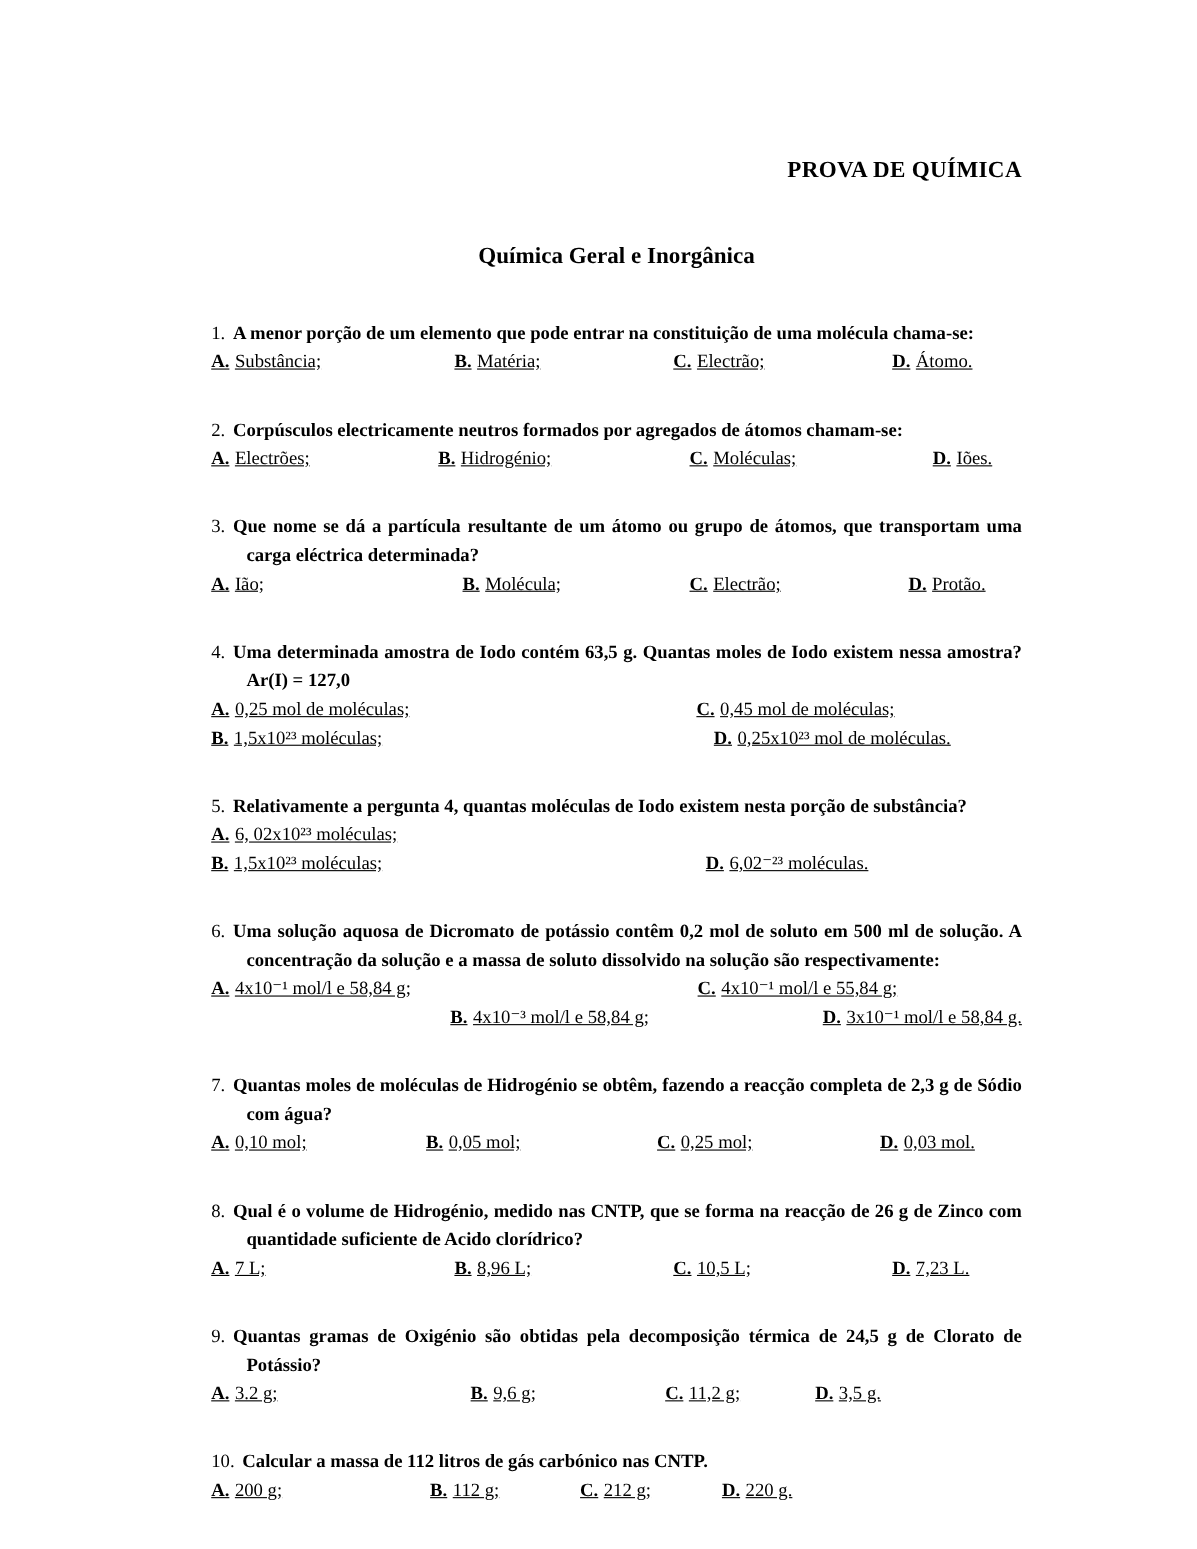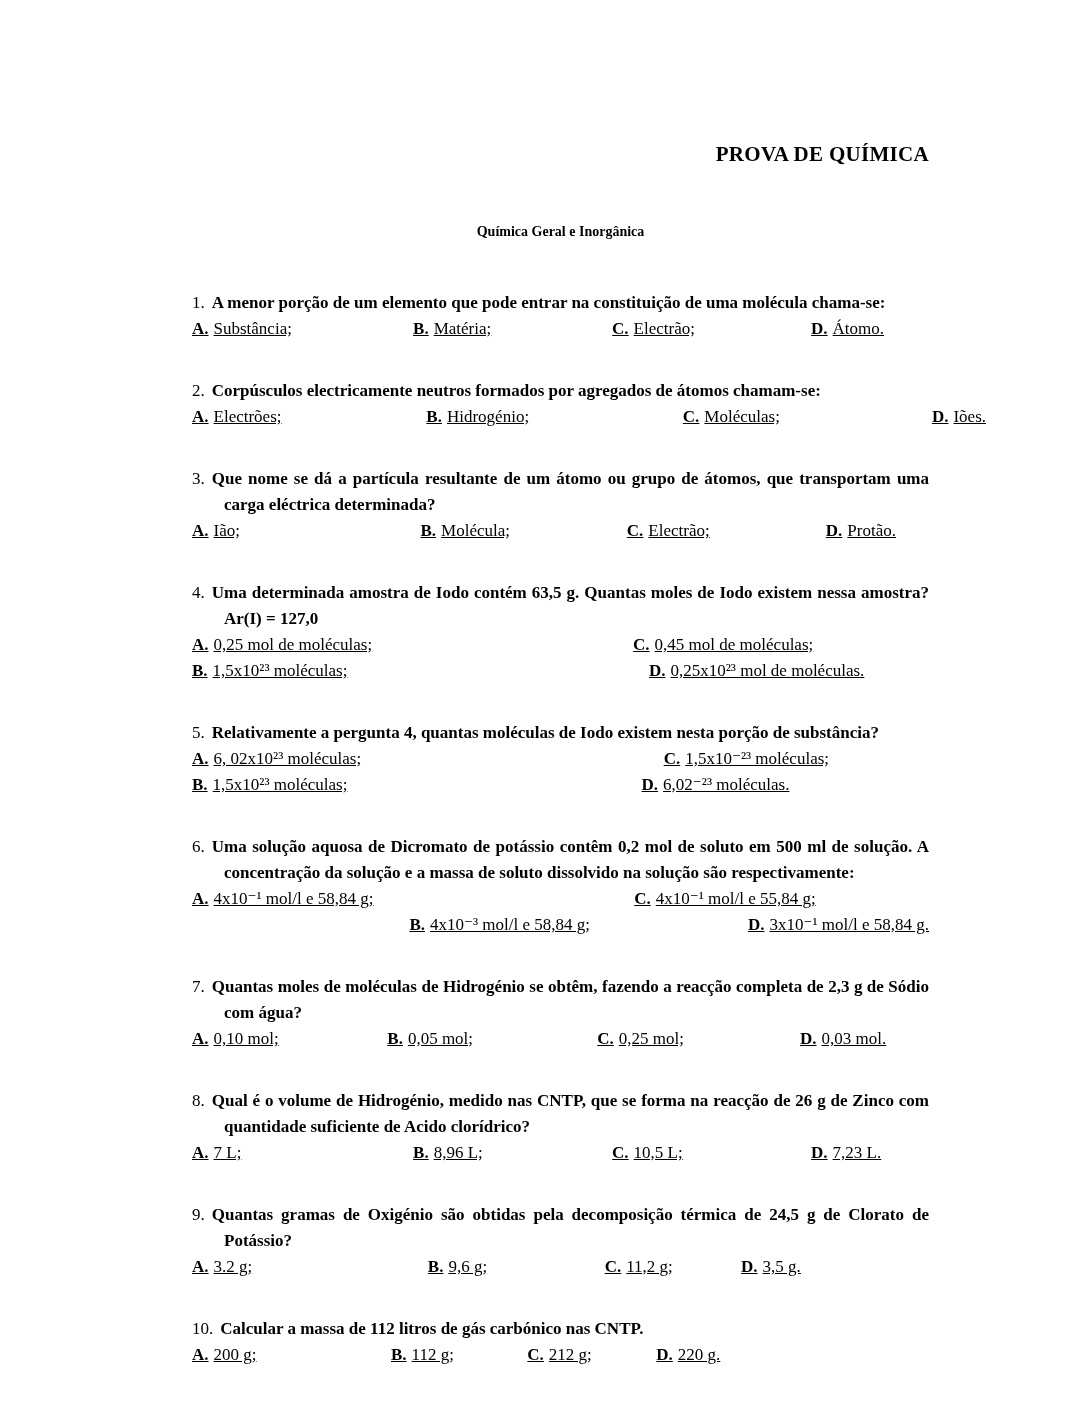--- a/index.html
+++ b/index.html
@@ -23,21 +23,21 @@
   .doc-title {
     text-align: right;
     font-weight: bold;
     font-size: 21px;
     line-height: 28px;
     letter-spacing: 0.3px;
   }
   .doc-subtitle {
     text-align: center;
     font-weight: bold;
-    font-size: 14px;
+    font-size: 21px;
     line-height: 28px;
     margin-top: 50px;
   }
   .question {
     margin-top: 36px;
     font-size: 17px;
     line-height: 26px;
   }
   .question.first {
     margin-top: 44px;
@@ -85,21 +85,21 @@
     <div class="opts row4">
       <span class="opt"><span class="olab">A.</span><span>Substância;</span></span>
       <span class="opt"><span class="olab">B.</span><span>Matéria;</span></span>
       <span class="opt"><span class="olab">C.</span><span>Electrão;</span></span>
       <span class="opt"><span class="olab">D.</span><span>Átomo.</span></span>
     </div>
   </div>
 
   <div class="question">
     <p class="qline"><span class="qnum">2.</span><span class="qbody">Corpúsculos electricamente neutros formados por agregados de átomos chamam-se:</span></p>
-    <div class="opts row4" style="grid-template-columns:28% 31% 30% 11%;gap:28px;">
+    <div class="opts row4" style="grid-template-columns:28% 31% 30% 11%;">
       <span class="opt"><span class="olab">A.</span><span>Electrões;</span></span>
       <span class="opt"><span class="olab">B.</span><span>Hidrogénio;</span></span>
       <span class="opt"><span class="olab">C.</span><span>Moléculas;</span></span>
       <span class="opt"><span class="olab">D.</span><span>Iões.</span></span>
     </div>
   </div>
 
   <div class="question">
     <p class="qline"><span class="qnum">3.</span><span class="qbody">Que nome se dá a partícula resultante de um átomo ou grupo de átomos, que transportam uma carga eléctrica determinada?</span></p>
     <div class="opts row4" style="grid-template-columns:31% 28% 27% 14%;">
@@ -122,21 +122,20 @@
         <span class="opt"><span class="olab">D.</span><span>0,25x10²³ mol de moléculas.</span></span>
       </div>
     </div>
   </div>
 
   <div class="question">
     <p class="qline"><span class="qnum">5.</span><span class="qbody">Relativamente a pergunta 4, quantas moléculas de Iodo existem nesta porção de substância?</span></p>
     <div class="opts">
       <div class="cols2" style="grid-template-columns:64% 36%;">
         <span class="opt"><span class="olab">A.</span><span>6, 02x10²³ moléculas;</span></span>
-        <span class="opt"><span class="olab">C.</span><span>1,5x10⁻²³ moléculas;</span></span>
       </div>
       <div class="cols2" style="grid-template-columns:61% 39%;">
         <span class="opt"><span class="olab">B.</span><span>1,5x10²³ moléculas;</span></span>
         <span class="opt"><span class="olab">D.</span><span>6,02⁻²³ moléculas.</span></span>
       </div>
     </div>
   </div>
 
   <div class="question">
     <p class="qline"><span class="qnum">6.</span><span class="qbody">Uma solução aquosa de Dicromato de potássio contêm 0,2 mol de soluto em 500 ml de solução. A concentração da solução e a massa de soluto dissolvido na solução são respectivamente:</span></p>

